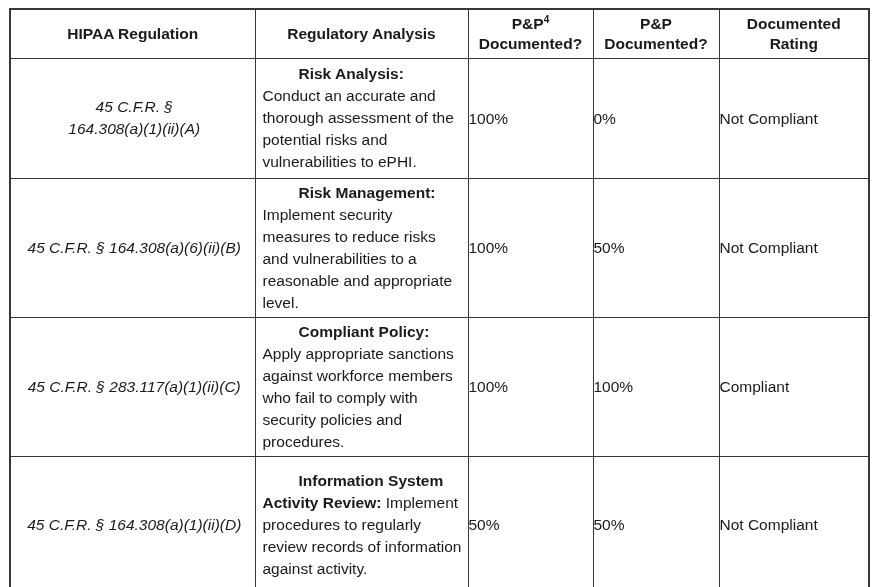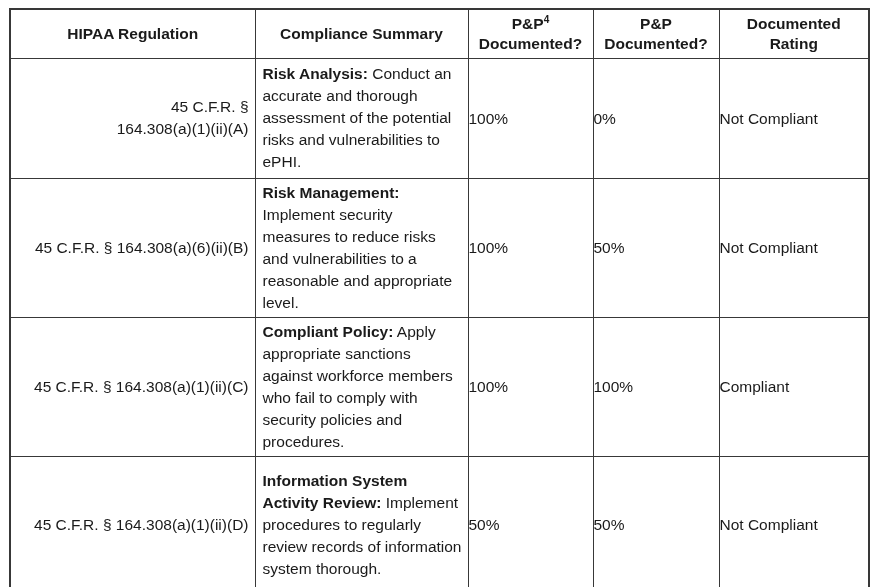--- a/index.html
+++ b/index.html
@@ -33,52 +33,53 @@
   tbody tr:nth-child(3) { height: 132px; }
   tbody tr:nth-child(4) { height: 138px; }
   th {
     font-weight: bold;
     text-align: center;
     line-height: 20px;
     padding: 2px 4px;
   }
   th sup { font-size: 10px; line-height: 0; }
   td.reg {
-    text-align: right;
+    text-align: center;
     padding: 2px 6px 2px 9px;
     white-space: pre-line;
     line-height: 22px;
+    font-style: italic;
   }
   td.sum {
     text-align: left;
     vertical-align: middle;
     padding: 3px 5px 3px 7px;
     line-height: 22px;
   }
-  td.sum .term { font-weight: bold; }
+  td.sum .term { font-weight: bold; margin-left: 36px; }
   td.val { text-align: left; }
 </style>
 </head>
 <body>
 
 <table class="compliance">
   <colgroup>
     <col class="c1">
       <col class="c2">
       <col class="c3">
       <col class="c4">
       <col class="c5">
   </colgroup>
   <thead>
     <tr>
       <th>
         <span>HIPAA Regulation</span>
       </th>
       <th>
-        <span>Compliance Summary</span>
+        <span>Regulatory Analysis</span>
       </th>
       <th>
         <div><span>P&amp;P</span><sup>4</sup></div>
         <div>Documented?</div>
       </th>
       <th>
         <div>P&amp;P</div>
         <div>Documented?</div>
       </th>
       <th>
@@ -97,27 +98,27 @@
       <td class="val">Not Compliant</td>
     </tr>
     <tr>
       <td class="reg">45 C.F.R. § 164.308(a)(6)(ii)(B)</td>
       <td class="sum"><span class="term">Risk Management:</span><span> Implement security measures to reduce risks and vulnerabilities to a reasonable and appropriate level.</span></td>
       <td class="val">100%</td>
       <td class="val">50%</td>
       <td class="val">Not Compliant</td>
     </tr>
     <tr>
-      <td class="reg">45 C.F.R. § 164.308(a)(1)(ii)(C)</td>
+      <td class="reg">45 C.F.R. § 283.117(a)(1)(ii)(C)</td>
       <td class="sum"><span class="term">Compliant Policy:</span><span> Apply appropriate sanctions against workforce members who fail to comply with security policies and procedures.</span></td>
       <td class="val">100%</td>
       <td class="val">100%</td>
       <td class="val">Compliant</td>
     </tr>
     <tr>
       <td class="reg">45 C.F.R. § 164.308(a)(1)(ii)(D)</td>
-      <td class="sum"><span class="term">Information System Activity Review:</span><span> Implement procedures to regularly review records of information system thorough.</span></td>
+      <td class="sum"><span class="term">Information System Activity Review:</span><span> Implement procedures to regularly review records of information against activity.</span></td>
       <td class="val">50%</td>
       <td class="val">50%</td>
       <td class="val">Not Compliant</td>
     </tr>
   </tbody>
 </table>
 
 </body></html>

